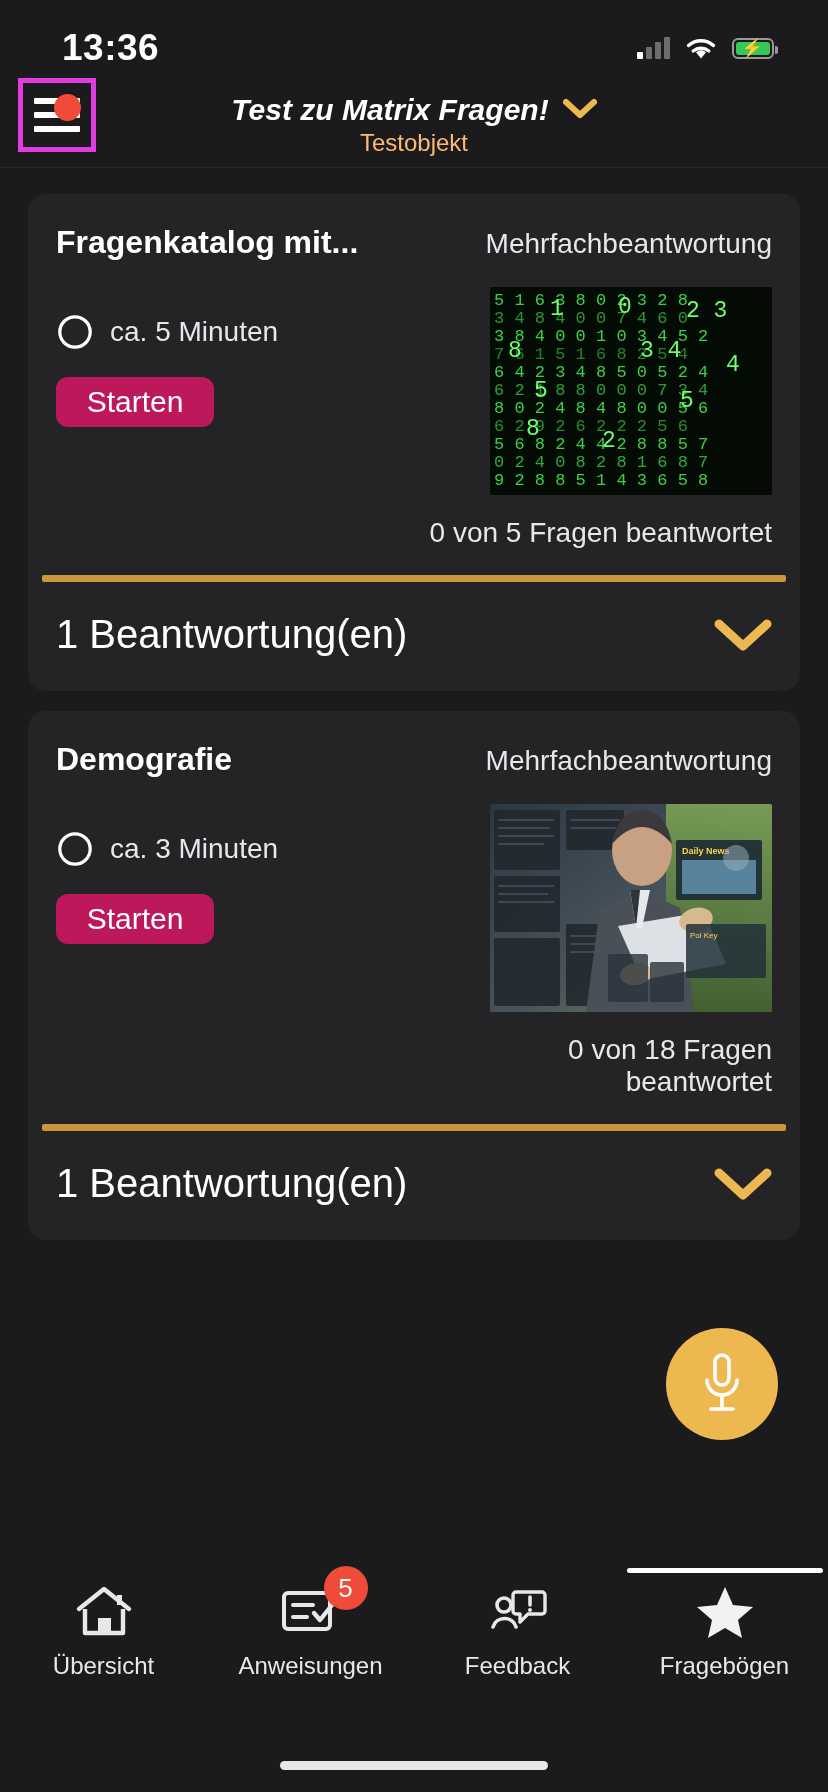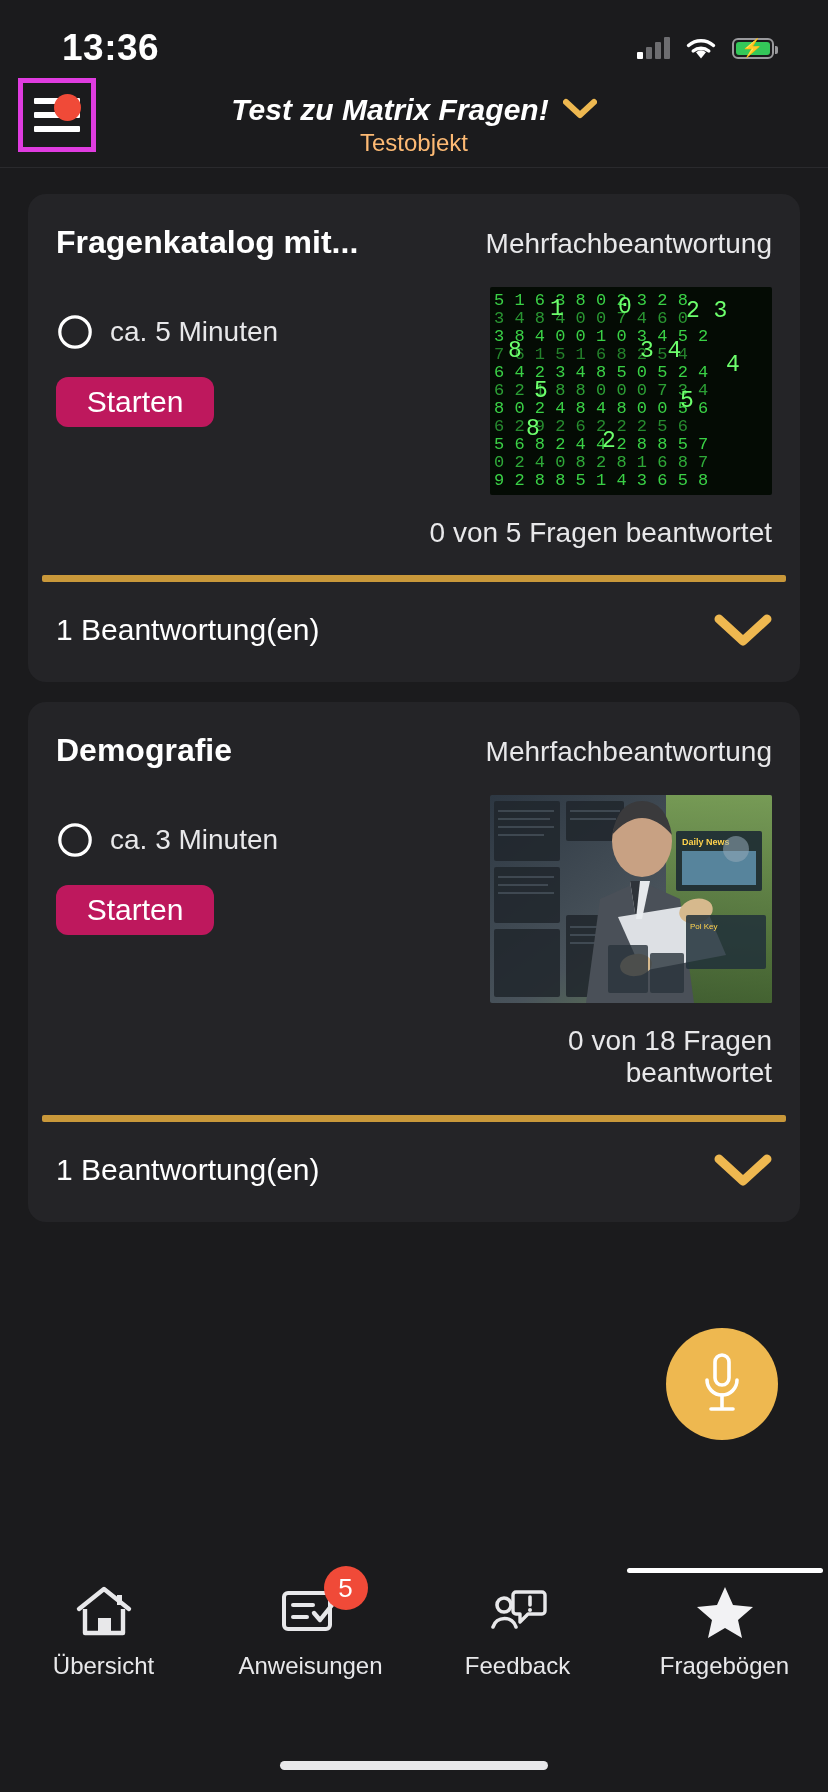--- a/index.html
+++ b/index.html
@@ -90,21 +90,21 @@
   .card-right { flex: 1; display:flex; flex-direction:column; align-items:flex-end; }
   .thumb { width: 282px; height: 208px; border-radius: 2px; overflow:hidden; }
   .thumb svg { display:block; }
   .answered { font-size: 28px; color:#e8e8ea; margin-top: 22px; text-align:right; }
 
   .gold-rule { height: 7px; background:#c9983a; margin: 26px 14px 0 14px; border-radius:2px; }
   .expand-row {
     display:flex; align-items:center; justify-content:space-between;
     padding: 30px 28px 34px 28px;
   }
-  .expand-label { font-size: 30px; color:#fff; }
+  .expand-label { font-size: 40px; color:#fff; }
 
   
   .fab {
     position:absolute; right: 50px; bottom: 352px;
     width: 112px; height: 112px; border-radius:50%;
     background:#eeb850; display:flex; align-items:center; justify-content:center;
     cursor:pointer;
   }
 
   

